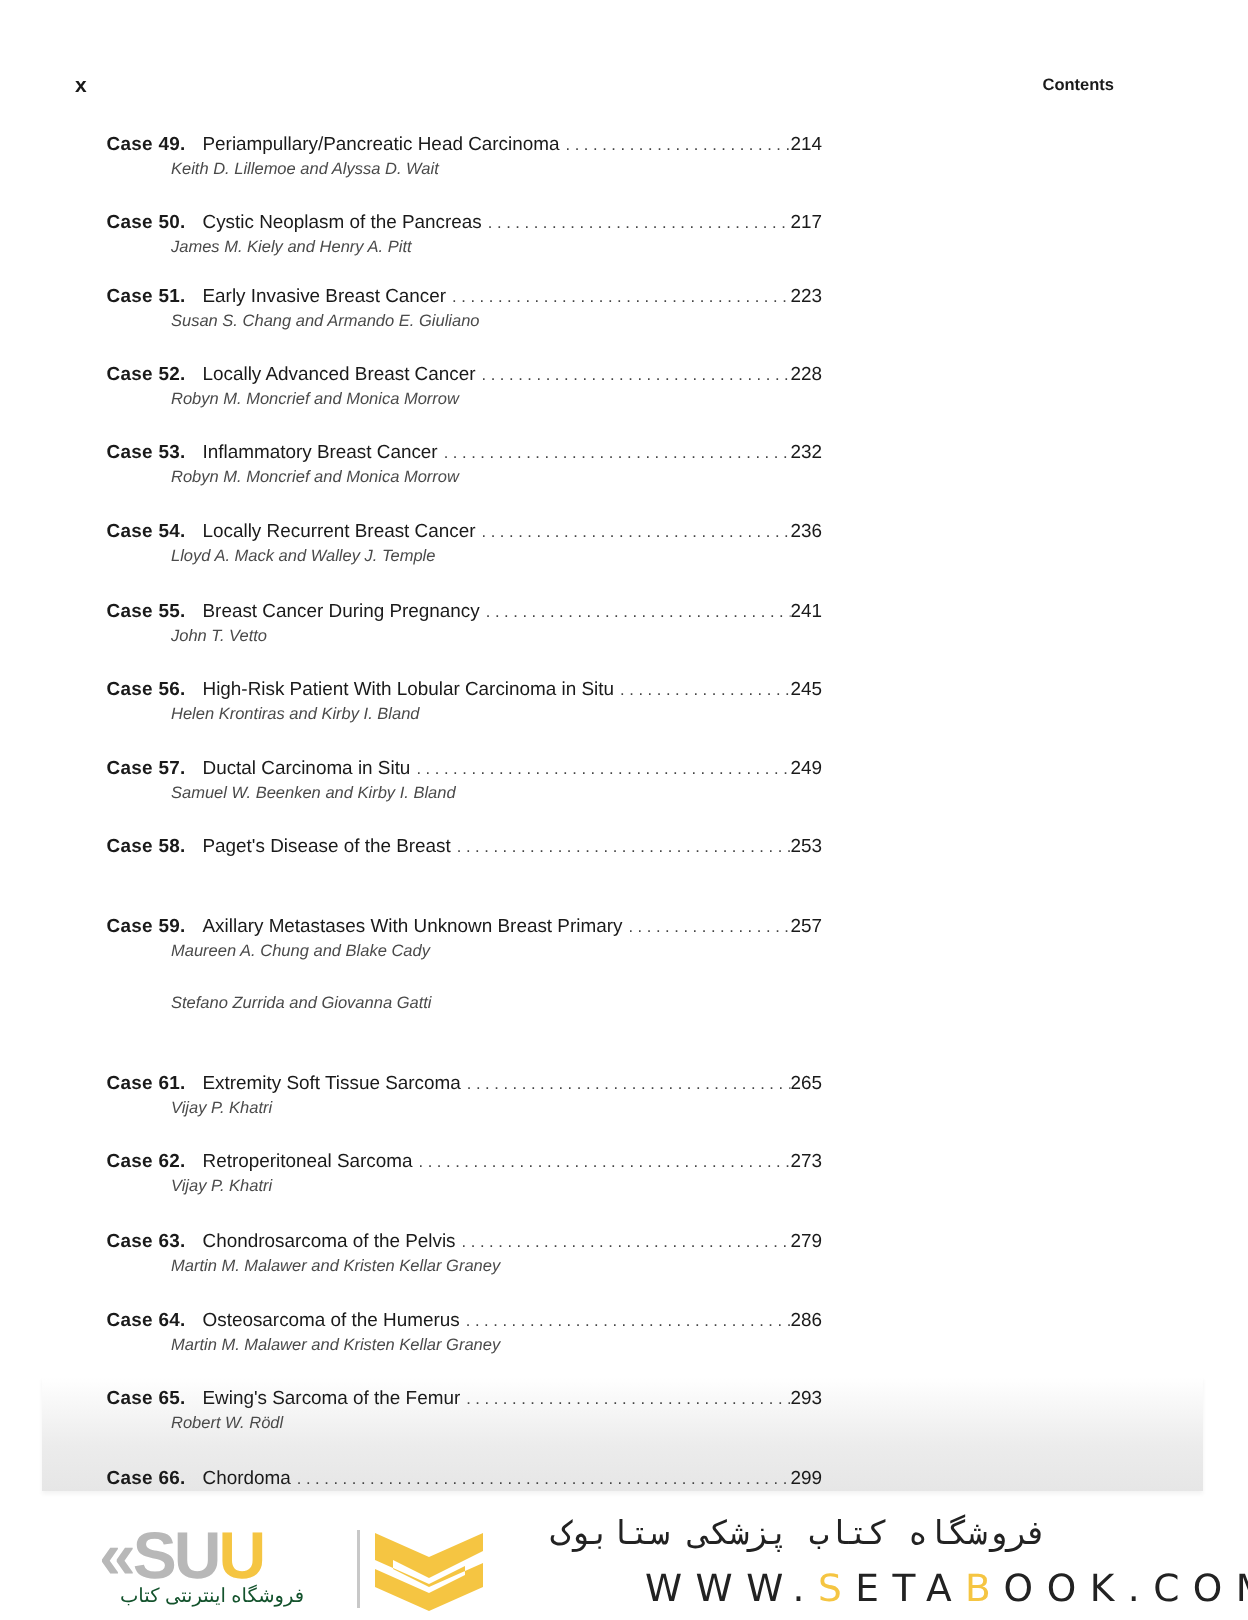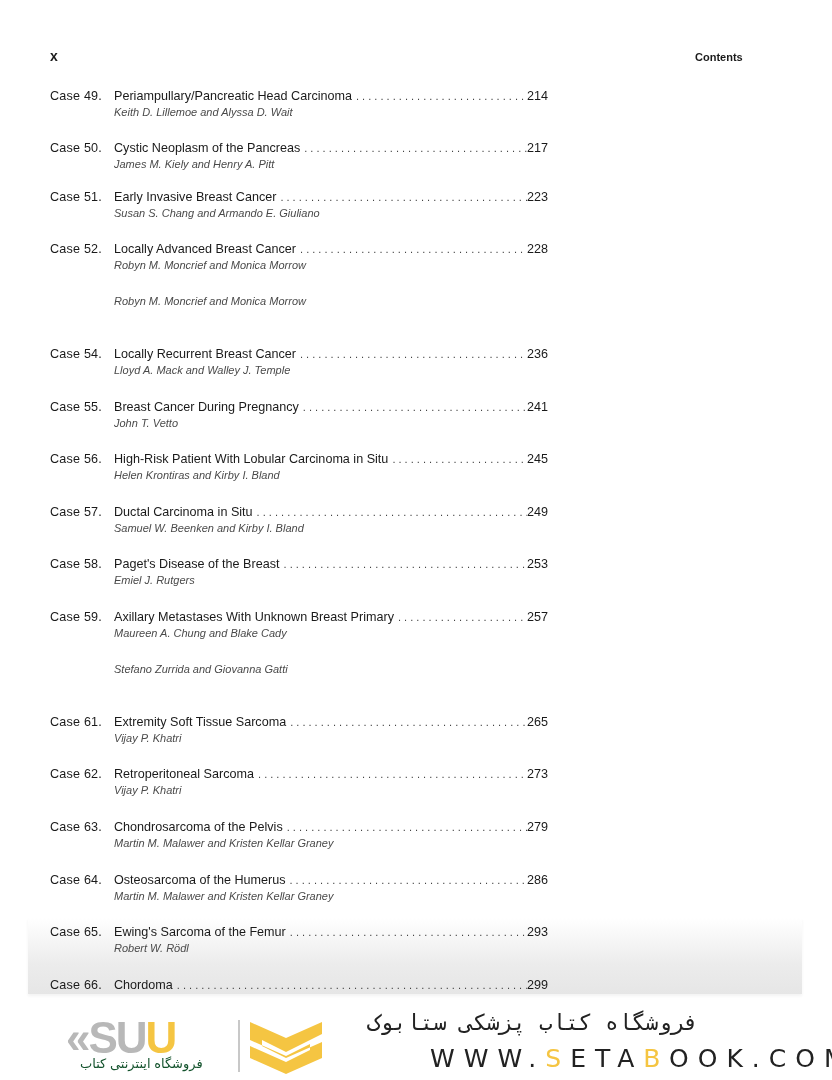--- a/index.html
+++ b/index.html
@@ -17,21 +17,21 @@
       position: absolute; left: 50px; top: 48px;
       font-weight: bold; font-size: 14px; letter-spacing: 0.5px;
     }
     .header-right {
       position: absolute; left: 695px; top: 51px;
       font-weight: bold; font-size: 11px;
     }
     .toc { position: absolute; left: 50px; top: 88px; width: 498px; }
     .entry { position: absolute; left: 0; width: 498px; }
     .line { display: flex; align-items: baseline; font-size: 12.6px; line-height: 16px; white-space: nowrap; }
-    .case-num { font-weight: normal; width: 64px; flex: 0 0 64px; letter-spacing: 0.2px; }
+    .case-num { font-weight: bold; width: 64px; flex: 0 0 64px; letter-spacing: 0.2px; margin-left: 21px; }
     .title { flex: 0 0 auto; padding-right: 4px; }
     .dots {
       flex: 1 1 auto; overflow: hidden; color: #444; letter-spacing: 2.6px;
       font-size: 11px;
     }
     .dots::before {
       content: ". . . . . . . . . . . . . . . . . . . . . . . . . . . . . . . . . . . . . . . . . . . . . . . . . . . . . . . . . . . . . . . . . . . . . . . . . . . . . . . . . . . . . . . . . . . . . . . . . . . . . . . . . . . . . . . . . . . .";
       letter-spacing: 0;
     }
     .page { flex: 0 0 auto; text-align: left; }
@@ -100,20 +100,26 @@
   <div class="entry" style="top:153px">
     <div class="line">
         <span class="case-num">Case 52.</span>
         <span class="title">Locally Advanced Breast Cancer</span>
         <span class="dots"></span>
         <span class="page">228</span>
       </div>
     <div class="authors">Robyn M. Moncrief and Monica Morrow</div>
   </div>
   <div class="entry" style="top:205px">
+    <div class="line">
+        <span class="case-num">Case 53.</span>
+        <span class="title">Inflammatory Breast Cancer</span>
+        <span class="dots"></span>
+        <span class="page">232</span>
+      </div>
     <div class="authors">Robyn M. Moncrief and Monica Morrow</div>
   </div>
   <div class="entry" style="top:258px">
     <div class="line">
         <span class="case-num">Case 54.</span>
         <span class="title">Locally Recurrent Breast Cancer</span>
         <span class="dots"></span>
         <span class="page">236</span>
       </div>
     <div class="authors">Lloyd A. Mack and Walley J. Temple</div>
@@ -145,21 +151,20 @@
       </div>
     <div class="authors">Samuel W. Beenken and Kirby I. Bland</div>
   </div>
   <div class="entry" style="top:468px">
     <div class="line">
         <span class="case-num">Case 58.</span>
         <span class="title">Paget's Disease of the Breast</span>
         <span class="dots"></span>
         <span class="page">253</span>
       </div>
-    <div class="authors">Emiel J. Rutgers</div>
   </div>
   <div class="entry" style="top:521px">
     <div class="line">
         <span class="case-num">Case 59.</span>
         <span class="title">Axillary Metastases With Unknown Breast Primary</span>
         <span class="dots"></span>
         <span class="page">257</span>
       </div>
     <div class="authors">Maureen A. Chung and Blake Cady</div>
   </div>

